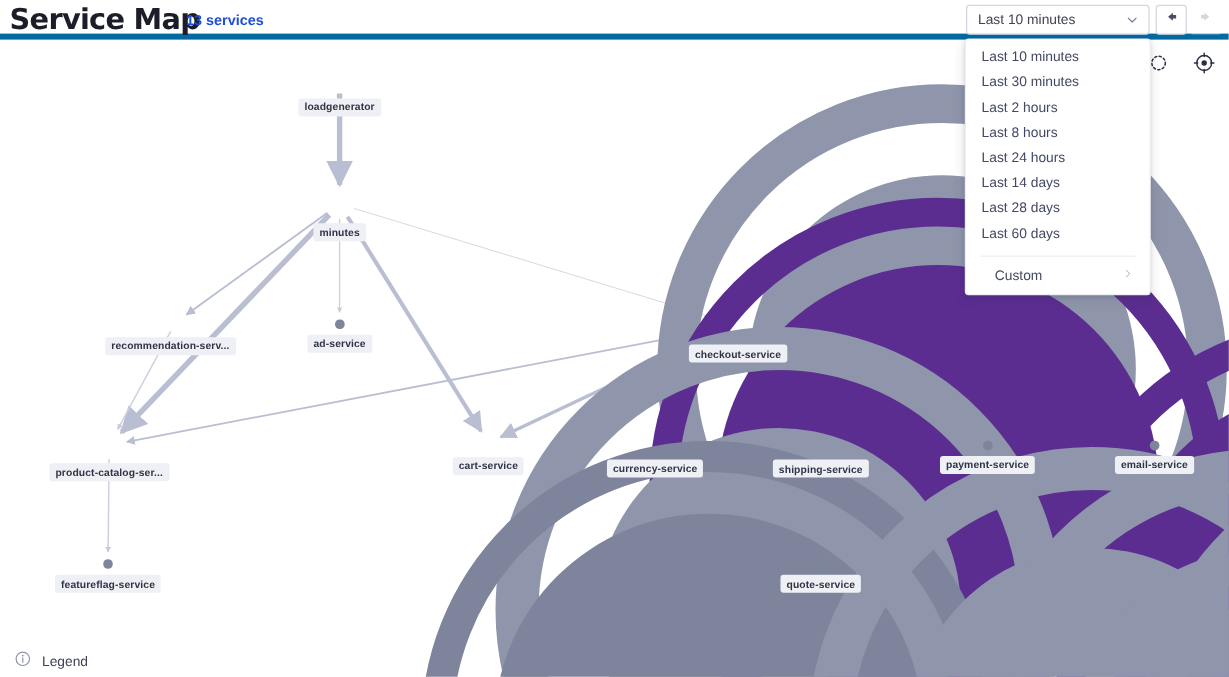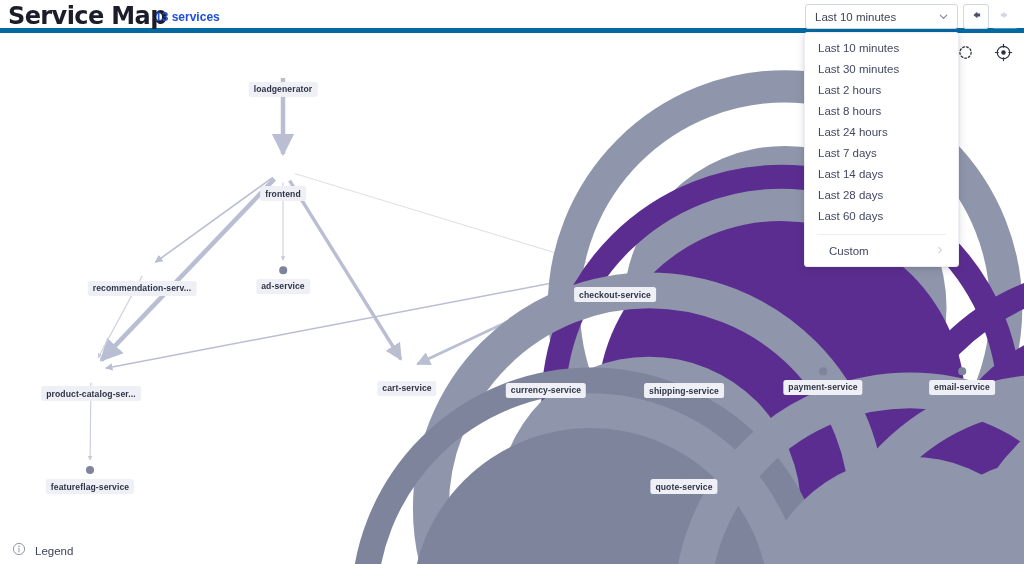--- a/index.html
+++ b/index.html
@@ -140,21 +140,20 @@
       </svg>
     </span>
   </div>
 
   <div class="menu">
     <div class="menu-item">Last 10 minutes</div>
     <div class="menu-item">Last 30 minutes</div>
     <div class="menu-item">Last 2 hours</div>
     <div class="menu-item">Last 8 hours</div>
     <div class="menu-item">Last 24 hours</div>
-    <div class="menu-item">Last 7 days</div>
     <div class="menu-item">Last 14 days</div>
     <div class="menu-item">Last 28 days</div>
     <div class="menu-item">Last 60 days</div>
     <div class="menu-sep"></div>
     <div class="menu-item custom">
       <span>Custom</span>
       <span class="arrow">
         <svg width="10" height="10" viewBox="0 0 16 16">
             <path d="M6 3.5l4.2 4.5L6 12.5" fill="none" stroke="#9aa0b5" stroke-width="1.2" stroke-linecap="round" stroke-linejoin="round"></path>
           </svg>
@@ -214,21 +213,21 @@
             <circle cx="10" cy="10" r="6.5" fill="#8f96ab"></circle>
           </svg>
         </div>
         <div class="nlabel" style="left: 283px; top: 48.5px;">loadgenerator</div>
         <div class="node" style="left: 283px; top: 137px; width: 27px; height: 27px;">
           <svg width="27" height="27" viewBox="0 0 27 27" style="display: block;">
             <circle cx="13.5" cy="13.5" r="12.4" fill="none" stroke="#5b2d90" stroke-width="1.3"></circle>
             <circle cx="13.5" cy="13.5" r="10" fill="#5b2d90"></circle>
           </svg>
         </div>
-        <div class="nlabel" style="left: 283px; top: 153px;">frontend</div>
+        <div class="nlabel" style="left: 283px; top: 153px;">minutes</div>
         <div class="node" style="left: 146px; top: 236px; width: 18px; height: 18px;">
           <svg width="18" height="18" viewBox="0 0 18 18" style="display: block;">
             <circle cx="9" cy="9" r="7.9" fill="none" stroke="#8f96ab" stroke-width="1.3"></circle>
             <circle cx="9" cy="9" r="5.5" fill="#8f96ab"></circle>
           </svg>
         </div>
         <div class="nlabel" style="left: 142px; top: 247.5px; text-align: right;">recommendation-serv...</div>
         <div class="node" style="left: 283px; top: 237px;">
           <div class="node-dot" style="width: 7.6px; height: 7.6px; background: rgb(125, 132, 156);"></div>
         </div>

